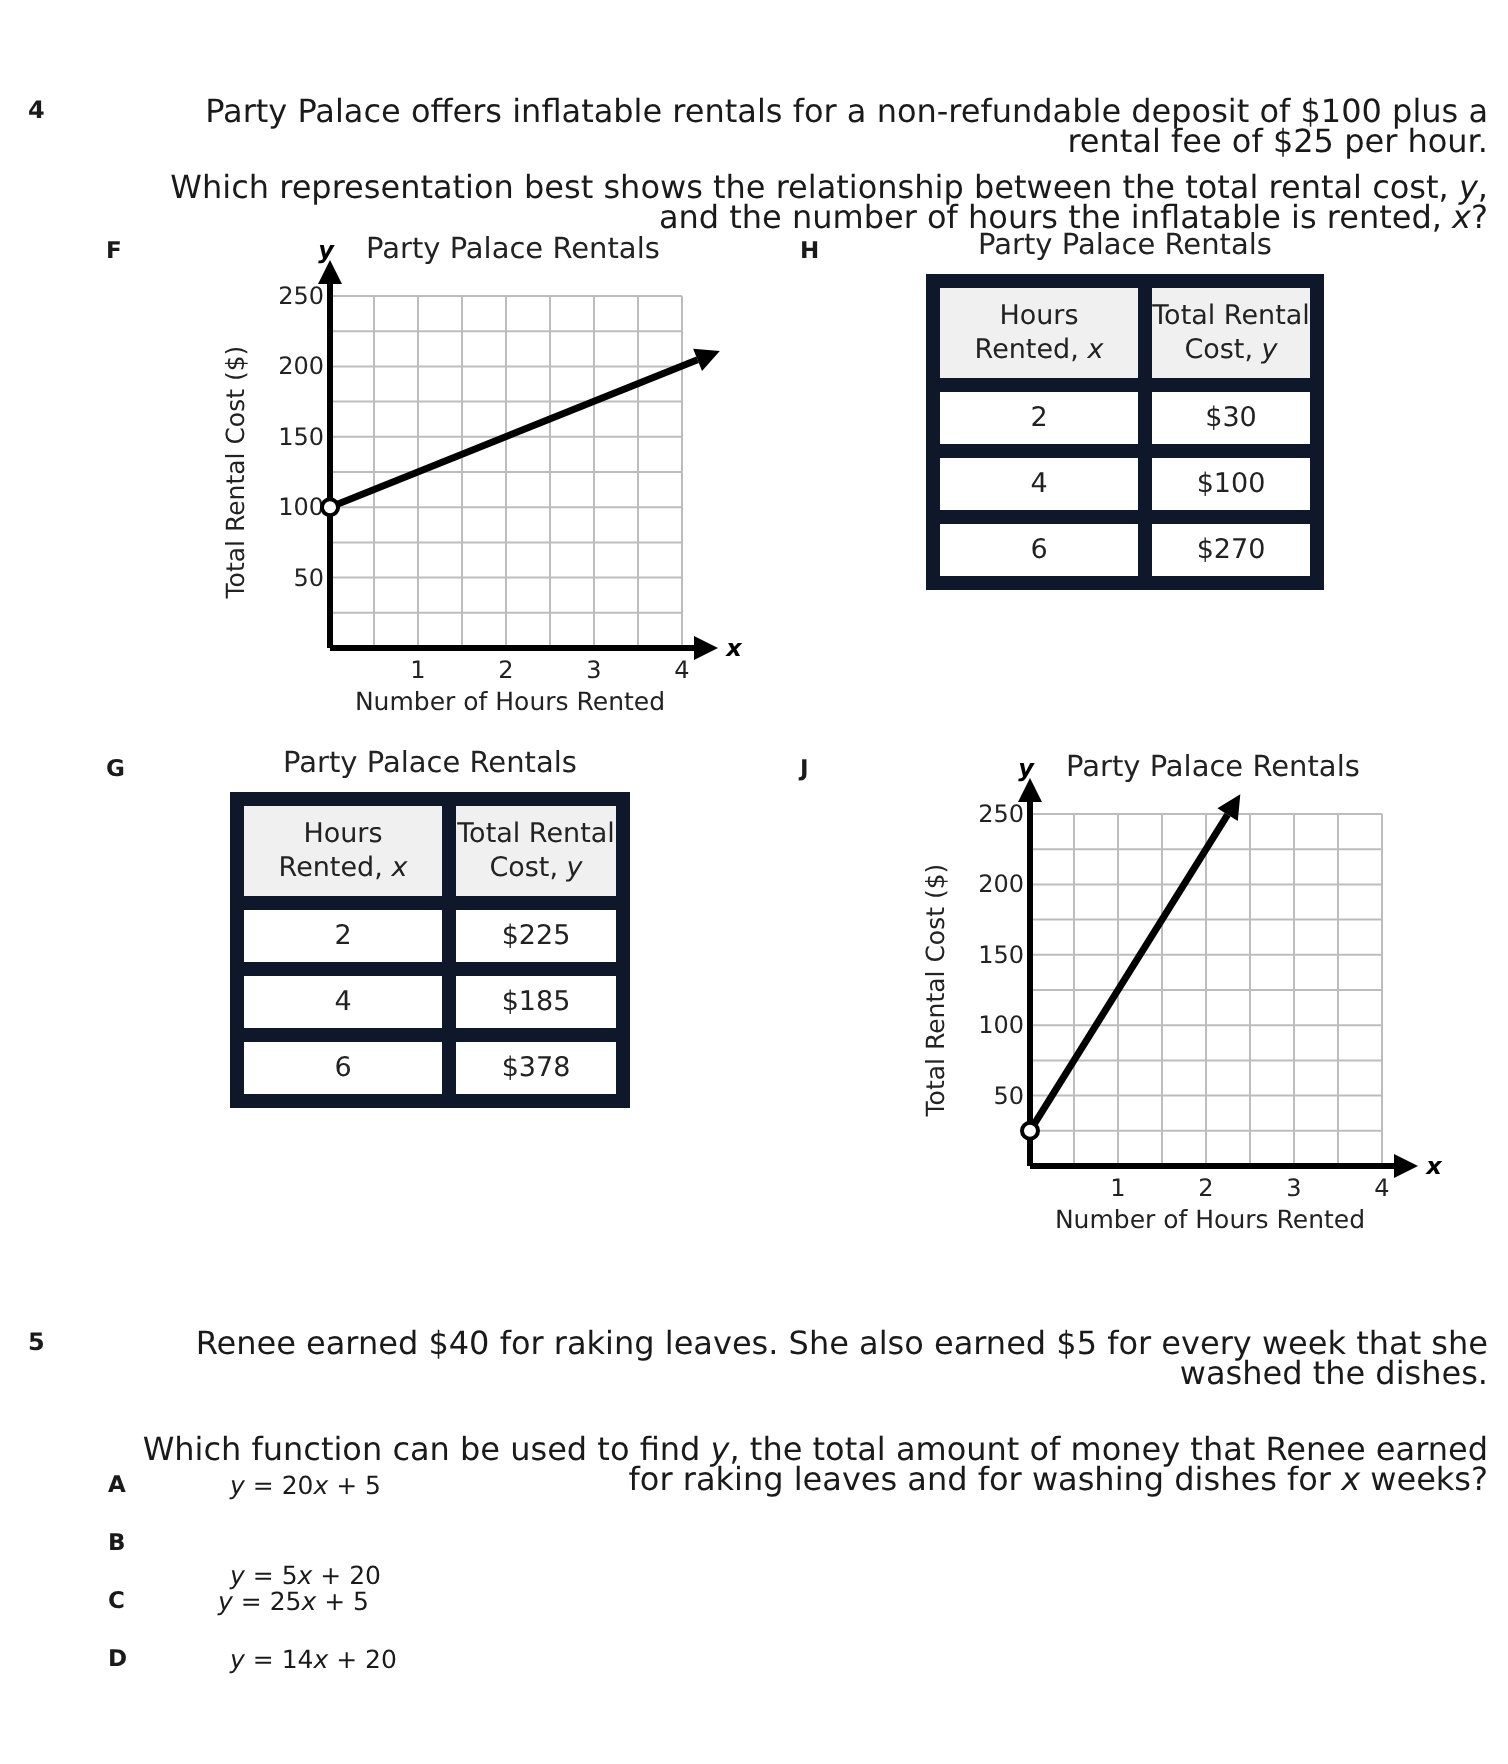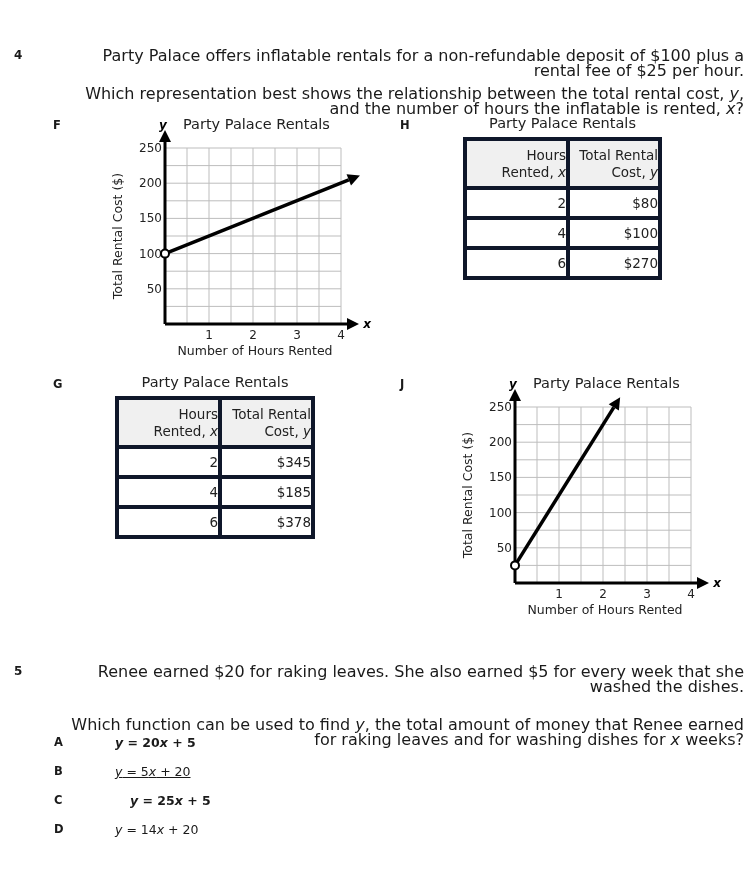--- a/index.html
+++ b/index.html
@@ -11,21 +11,21 @@
   .qnum { font-weight: bold; font-size: 12px; }
   .qtext { font-size: 16px; line-height: 15px; text-align: right; }
   .qtext i { font-style: italic; }
   .optletter { font-weight: bold; font-size: 11.5px; }
   .chart-title { font-size: 14.5px; color: #222; }
   table.rt {
     position: absolute; border-collapse: collapse;
     font-size: 13.5px; color: #222;
   }
   table.rt td, table.rt th {
-    border: 4px solid #0f172a; text-align: right; padding: 0; font-weight: normal;
+    border: 7px solid #0f172a; text-align: center; padding: 0; font-weight: normal;
   }
   table.rt th { background: #f0f0f0; line-height: 17px; height: 45px; }
   table.rt td { height: 26px; }
   table.rt tr.hdr { border-bottom: 2px solid #222; }
   table.rt tr.r1, table.rt tr.r2 { border-bottom: 2px solid #222; }
   .equation { font-size: 12.5px; }
   svg text { font-family: "DejaVu Sans", sans-serif; }
 </style>
 </head>
 <body>
@@ -126,21 +126,21 @@
 
 <div class="abs chart-title" style="left:463px;top:115px;width:199px;text-align:center;">Party Palace Rentals</div>
 <table class="rt" style="left:463px;top:137px;width:199px;">
   <tbody>
       <tr class="hdr">
     <th style="width:99px;"><span>Hours</span><br><span>Rented, </span><i>x</i></th>
     <th><span>Total Rental</span><br><span>Cost, </span><i>y</i></th>
   </tr>
   <tr class="r1">
         <td>2</td>
-        <td>$80</td>
+        <td>$30</td>
       </tr>
   <tr class="r2">
         <td>4</td>
         <td>$100</td>
       </tr>
   <tr>
         <td>6</td>
         <td>$270</td>
       </tr>
 </tbody>
@@ -148,46 +148,46 @@
 
 <div class="abs chart-title" style="left:115px;top:374px;width:200px;text-align:center;">Party Palace Rentals</div>
 <table class="rt" style="left:115px;top:396px;width:200px;">
   <tbody>
       <tr class="hdr">
     <th style="width:99px;"><span>Hours</span><br><span>Rented, </span><i>x</i></th>
     <th><span>Total Rental</span><br><span>Cost, </span><i>y</i></th>
   </tr>
   <tr class="r1">
         <td>2</td>
-        <td>$345</td>
+        <td>$225</td>
       </tr>
   <tr class="r2">
         <td>4</td>
         <td>$185</td>
       </tr>
   <tr>
         <td>6</td>
         <td>$378</td>
       </tr>
 </tbody>
   </table>
 
 <div class="abs qnum" style="left:14px;top:664px;">5</div>
-<div class="abs qtext" style="left:54px;top:664px;width:690px;">Renee earned $20 for raking leaves. She also earned $5 for every week that she washed the dishes.</div>
+<div class="abs qtext" style="left:54px;top:664px;width:690px;">Renee earned $40 for raking leaves. She also earned $5 for every week that she washed the dishes.</div>
 <div class="abs qtext" style="left:54px;top:717px;width:690px;"><span>Which function can be used to find </span><i>y</i><span>, the total amount of money that Renee earned for raking leaves and for washing dishes for </span><i>x</i><span> weeks?</span></div>
 
 <div id="q5opts"></div>
 <div class="abs" style="left:0;top:735px;">
   <span class="abs optletter" style="left:54px;top:0;">A</span>
-  <span class="abs equation" style="left:115px;top:0;white-space:nowrap;font-weight:bold;"><i>y</i><span> = 20</span><i>x</i><span> + 5</span></span>
+  <span class="abs equation" style="left:115px;top:0;white-space:nowrap;"><i>y</i><span> = 20</span><i>x</i><span> + 5</span></span>
 </div>
 <div class="abs" style="left:0;top:764px;">
   <span class="abs optletter" style="left:54px;top:0;">B</span>
-  <span class="abs equation" style="left:115px;top:0;white-space:nowrap;text-decoration:underline;"><i>y</i><span> = 5</span><i>x</i><span> + 20</span></span>
+  <span class="abs equation" style="left:115px;top:16px;white-space:nowrap;"><i>y</i><span> = 5</span><i>x</i><span> + 20</span></span>
 </div>
 <div class="abs" style="left:0;top:793px;">
   <span class="abs optletter" style="left:54px;top:0;">C</span>
-  <span class="abs equation" style="left:130px;top:0;white-space:nowrap;font-weight:bold;"><i>y</i><span> = 25</span><i>x</i><span> + 5</span></span>
+  <span class="abs equation" style="left:109px;top:0;white-space:nowrap;"><i>y</i><span> = 25</span><i>x</i><span> + 5</span></span>
 </div>
 <div class="abs" style="left:0;top:822px;">
   <span class="abs optletter" style="left:54px;top:0;">D</span>
   <span class="abs equation" style="left:115px;top:0;white-space:nowrap;"><i>y</i><span> = 14</span><i>x</i><span> + 20</span></span>
 </div>
 
 </body></html>

